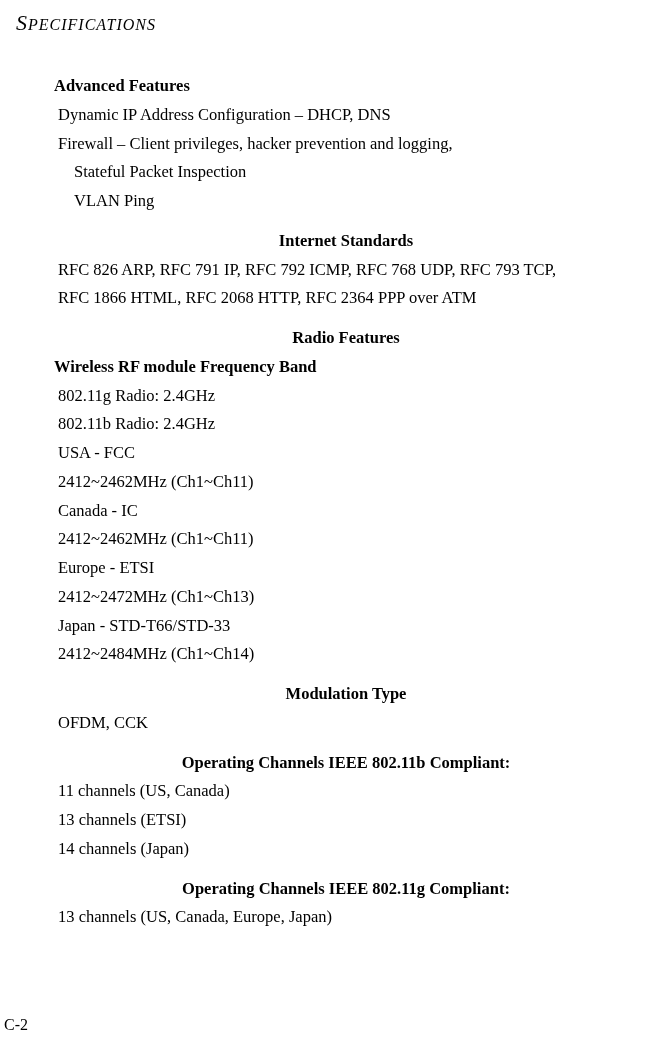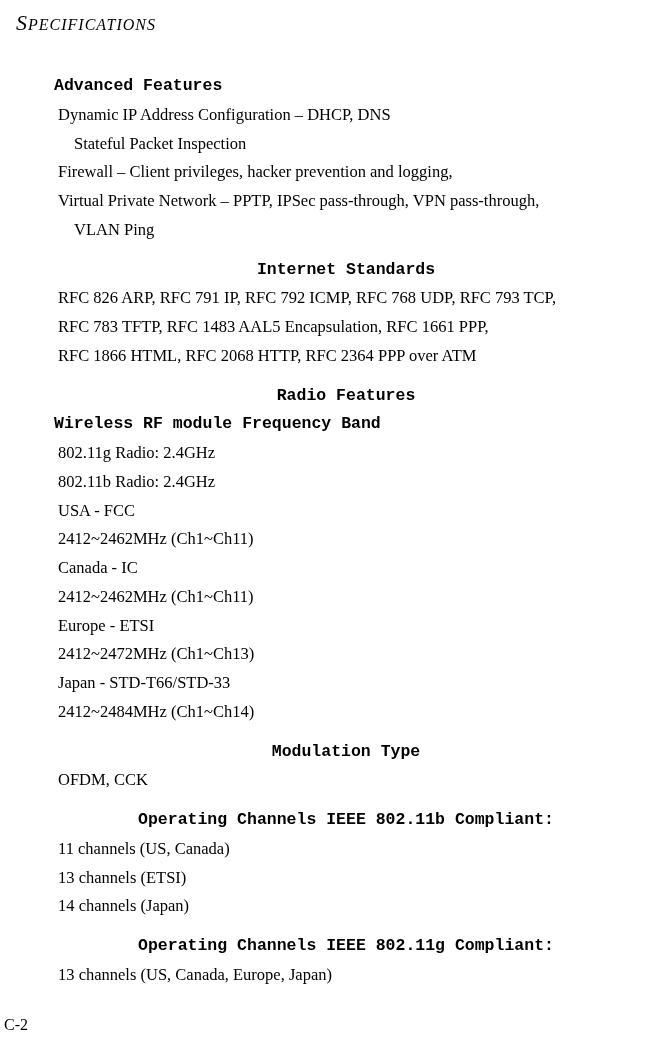--- a/index.html
+++ b/index.html
@@ -24,21 +24,21 @@
       font-size: 22px;
       font-style: italic;
     }
     .content {
       padding: 38px 12px 0 54px;
       font-size: 16.5px;
       line-height: 1.5;
     }
     .section-heading {
       font-weight: bold;
-      font-family: Liberation Mono, monospace;
+      font-family: Liberation Serif, serif;
       font-size: 16.5px;
       margin: 0;
     }
     .section-heading.spaced {
       margin-top: 15px;
       text-align: center;
     }
     .section-heading.spaced-more {
       margin-top: 4px;
     }
@@ -60,28 +60,26 @@
 <body>
 
 <div class="header">
   <span class="first-letter">S</span><span>PECIFICATIONS</span>
 </div>
 
 <div class="content">
 
   <p class="section-heading">Advanced Features</p>
   <p class="body-text">Dynamic IP Address Configuration – DHCP, DNS</p>
+  <p class="body-text">Firewall – Client privileges, hacker prevention and logging,</p>
   <p class="body-text indent">Stateful Packet Inspection</p>
-  <p class="body-text">Firewall – Client privileges, hacker prevention and logging,</p>
-  <p class="body-text">Virtual Private Network – PPTP, IPSec pass-through, VPN pass-through,</p>
   <p class="body-text indent">VLAN Ping</p>
 
   <p class="section-heading spaced">Internet Standards</p>
   <p class="body-text">RFC 826 ARP, RFC 791 IP, RFC 792 ICMP, RFC 768 UDP, RFC 793 TCP,</p>
-  <p class="body-text">RFC 783 TFTP, RFC 1483 AAL5 Encapsulation, RFC 1661 PPP,</p>
   <p class="body-text">RFC 1866 HTML, RFC 2068 HTTP, RFC 2364 PPP over ATM</p>
 
   <p class="section-heading spaced">Radio Features</p>
 
   <p class="section-heading spaced-more">Wireless RF module Frequency Band</p>
   <p class="body-text">802.11g Radio: 2.4GHz</p>
   <p class="body-text">802.11b Radio: 2.4GHz</p>
   <p class="body-text">USA - FCC</p>
   <p class="body-text">2412~2462MHz (Ch1~Ch11)</p>
   <p class="body-text">Canada - IC</p>

